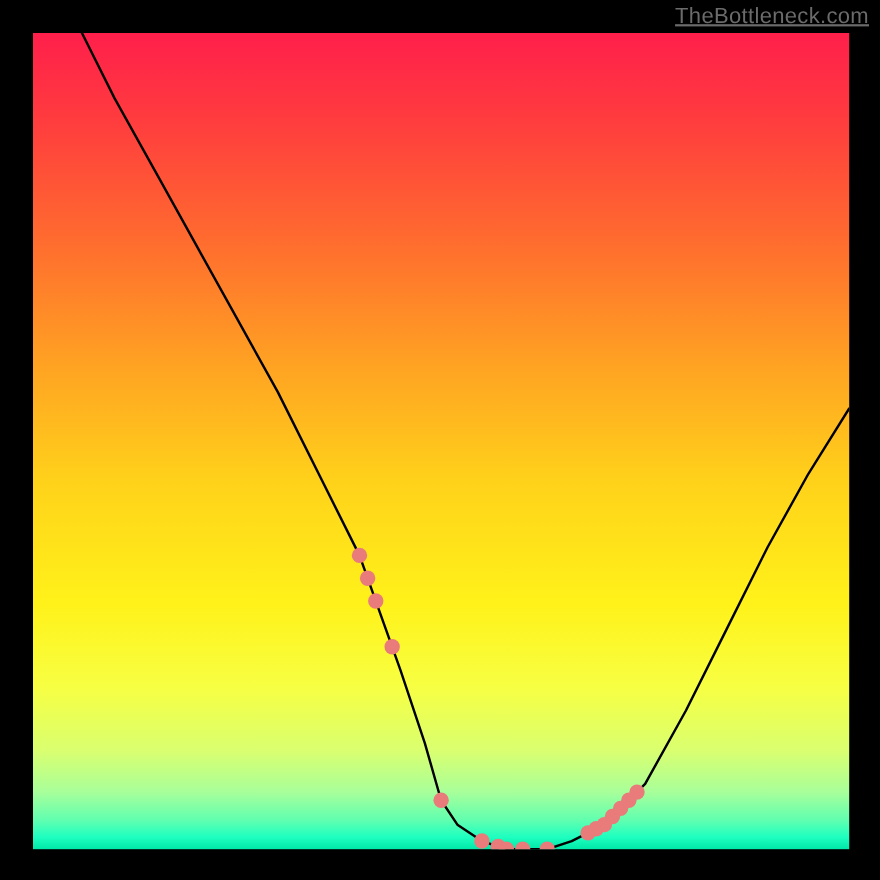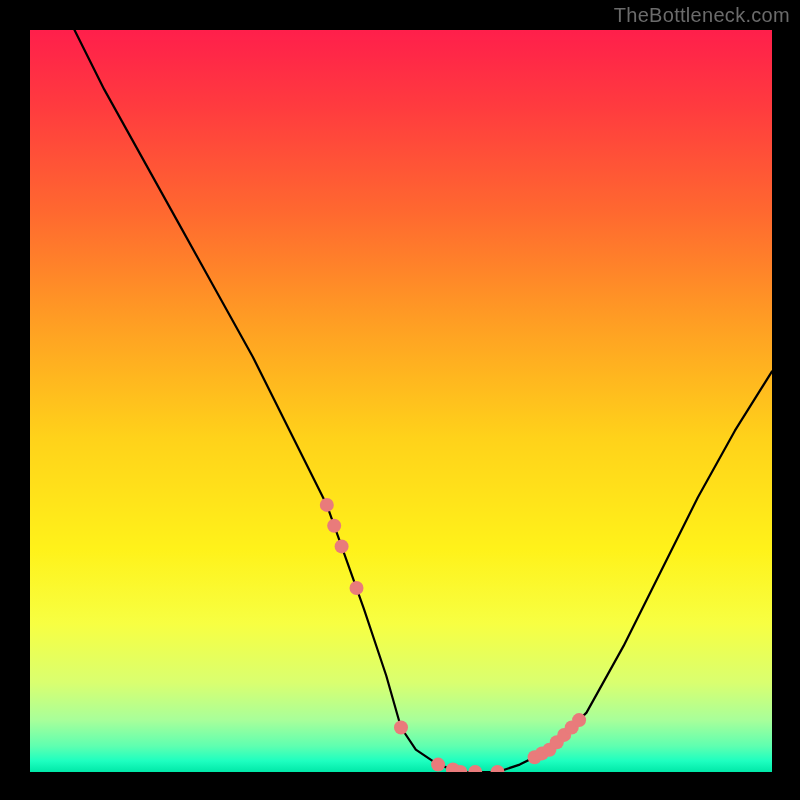--- a/index.html
+++ b/index.html
@@ -19,20 +19,21 @@
   }
   .watermark {
     position: absolute;
     top: 4px;
     right: 10px;
     color: #6b6b6b;
     font-size: 20px;
     font-weight: 500;
     letter-spacing: 0.3px;
     user-select: none;
+    text-decoration: underline;
   }
   svg {
     position: absolute;
     top: 0;
     left: 0;
   }
 </style>
 </head>
 <body>
 

